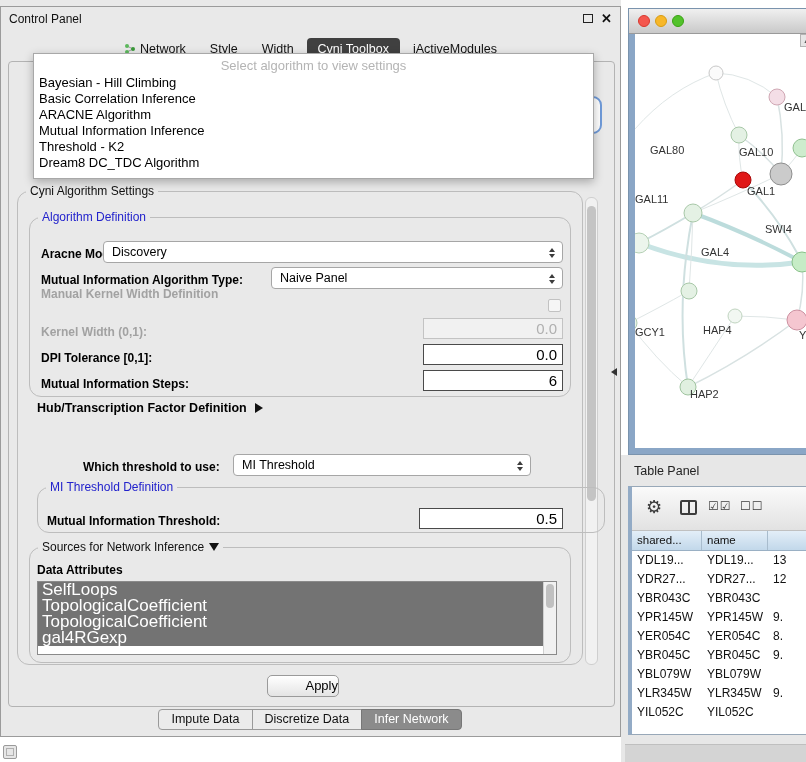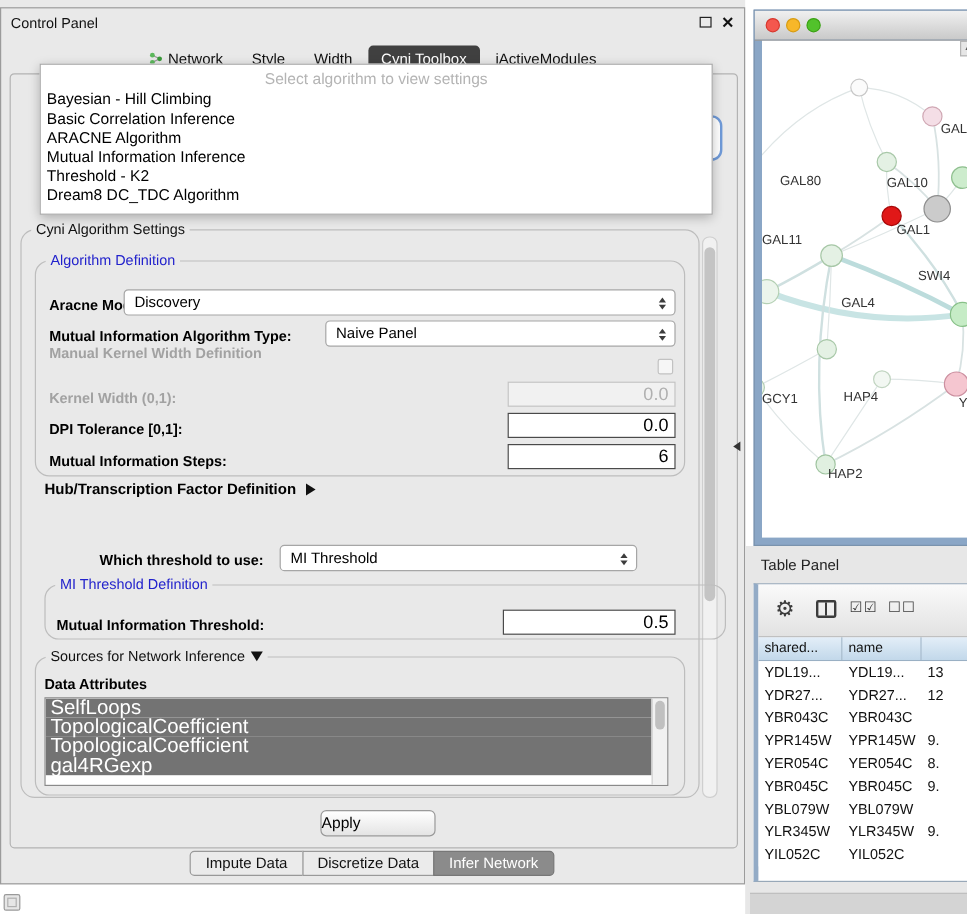--- a/index.html
+++ b/index.html
@@ -57,21 +57,21 @@
   .hub-row{position:absolute;left:36px;top:394px;font-size:12.5px;font-weight:bold;color:#000;display:flex;align-items:center;gap:8px}
   .tri-right{width:0;height:0;border-top:5.5px solid transparent;border-bottom:5.5px solid transparent;border-left:8px solid #111}
   .tri-down{width:0;height:0;border-left:5.5px solid transparent;border-right:5.5px solid transparent;border-top:8px solid #111}
 
   .attr-label{position:absolute;left:36px;top:556px;font-size:12px;font-weight:bold}
   .attr-list{position:absolute;left:36px;top:574px;width:520px;height:74px;background:#fff;border:1px solid #8a8a8a;overflow:hidden}
   .attr-item{height:16px;line-height:16px;font-size:17px;color:#fff;background:#737373;padding:0 4px;width:calc(100% - 13px);white-space:nowrap}
   .list-scrollbar{position:absolute;right:0;top:0;width:13px;height:100%;background:#f1f1f1;border-left:1px solid #d0d0d0}
   .list-scrollbar .thumb{position:absolute;left:2px;top:2px;width:8px;height:24px;background:#c0c0c0;border-radius:4px}
 
-  .apply-btn{position:absolute;left:266px;top:668px;width:96px;height:22px;border:1px solid #9a9a9a;border-radius:5px;background:linear-gradient(#ffffff,#e4e4e4);font-size:13px;text-align:left;line-height:20px;color:#000}
+  .apply-btn{position:absolute;left:266px;top:668px;width:72px;height:22px;border:1px solid #9a9a9a;border-radius:5px;background:linear-gradient(#ffffff,#e4e4e4);font-size:13px;text-align:right;line-height:20px;color:#000}
 
   .bottom-tabs{position:absolute;left:0;top:702px;width:100%;display:flex;justify-content:center}
   .btab{height:21px;line-height:19px;padding:0 12px;font-size:12.5px;border:1px solid #999;background:#ebebeb;margin-left:-1px;color:#111}
   .btab:first-child{border-radius:4px 0 0 4px}
   .btab:last-child{border-radius:0 4px 4px 0}
   .btab.active{background:#8b8b8b;border-color:#777;color:#fff}
 
   .splitter-arrow{position:absolute;left:611px;top:368px;width:0;height:0;border-top:4.5px solid transparent;border-bottom:4.5px solid transparent;border-right:6px solid #333}
 
   

